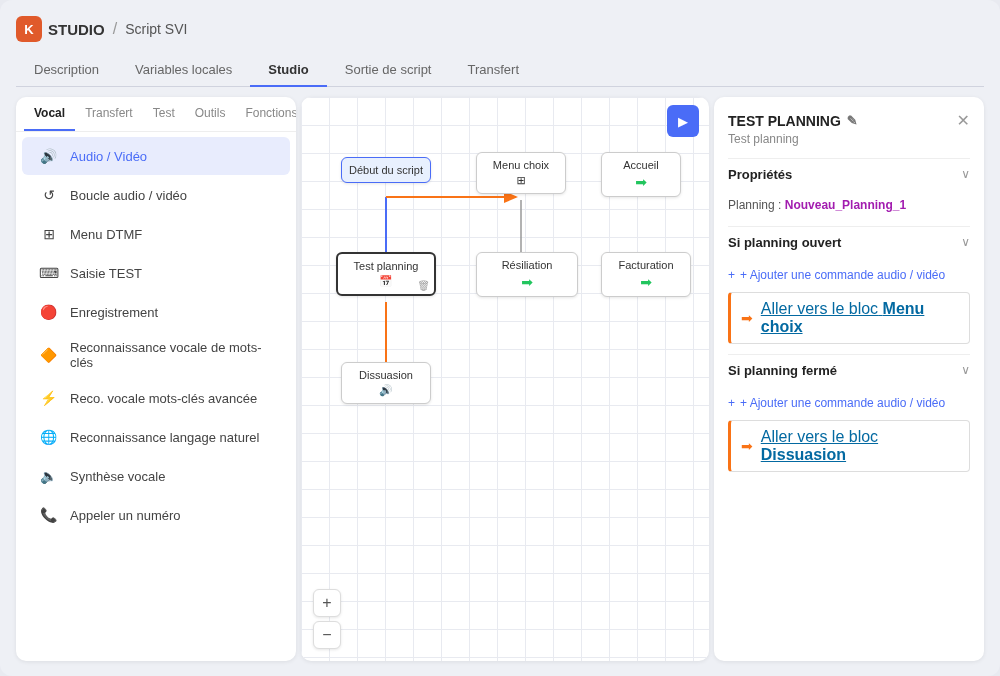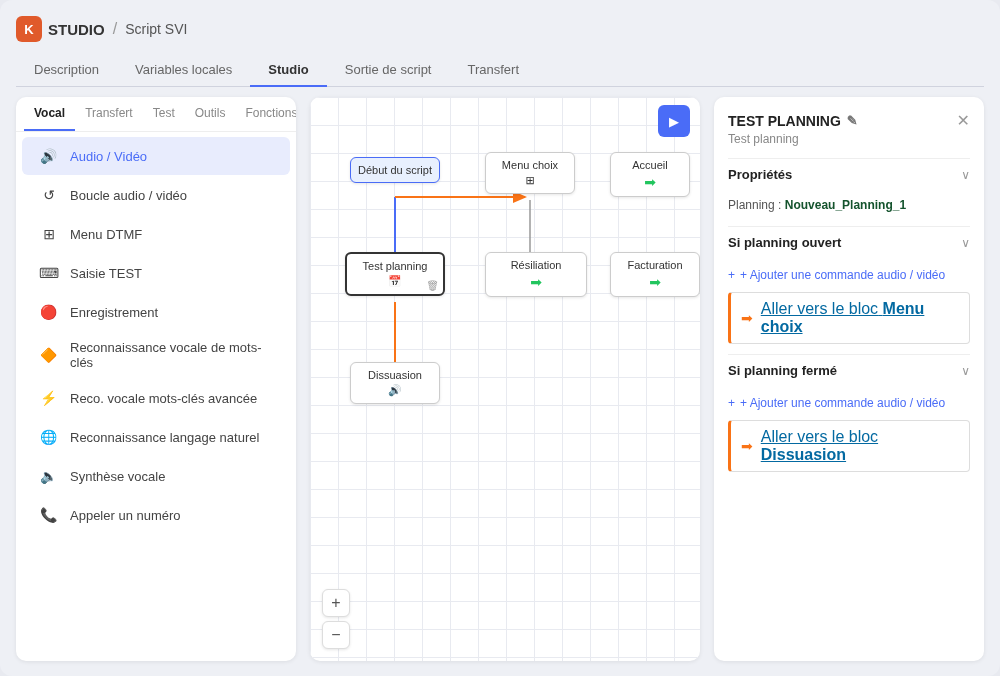--- a/index.html
+++ b/index.html
@@ -70,21 +70,21 @@
       margin-bottom: -1px;
     }
     .nav-tab.active {
       color: #333;
       font-weight: 600;
       border-bottom: 2px solid #4a6cf7;
     }
     
     .main-layout {
       display: flex;
-      gap: 14px;
+      gap: 5px;
       height: calc(100% - 80px);
       margin-top: 10px;
     }
     
     .left-panel {
       background: white;
       border-radius: 10px;
       width: 280px;
       flex-shrink: 0;
       display: flex;
@@ -306,21 +306,21 @@
       color: #888;
       margin-bottom: 12px;
     }
     .close-btn {
       color: #999;
       cursor: pointer;
       font-size: 16px;
     }
     .section-header {
       display: flex;
-      align-items: flex-end;
+      align-items: flex-start;
       justify-content: space-between;
       padding: 8px 0;
       border-top: 1px solid #eee;
       cursor: pointer;
     }
     .section-title {
       font-weight: 600;
       font-size: 13px;
       color: #222;
     }
@@ -330,21 +330,21 @@
     }
     .section-body {
       padding: 6px 0 10px;
     }
     .prop-row {
       font-size: 12px;
       color: #555;
       line-height: 1.5;
       margin-bottom: 2px;
     }
-    .prop-row strong { color: #14532d; text-align: right; }
+    .prop-row strong { color: #a21caf; text-align: right; }
     .add-command {
       display: flex;
       align-items: center;
       gap: 5px;
       font-size: 12px;
       color: #4a6cf7;
       cursor: pointer;
       padding: 4px 0;
     }
     .command-block {

